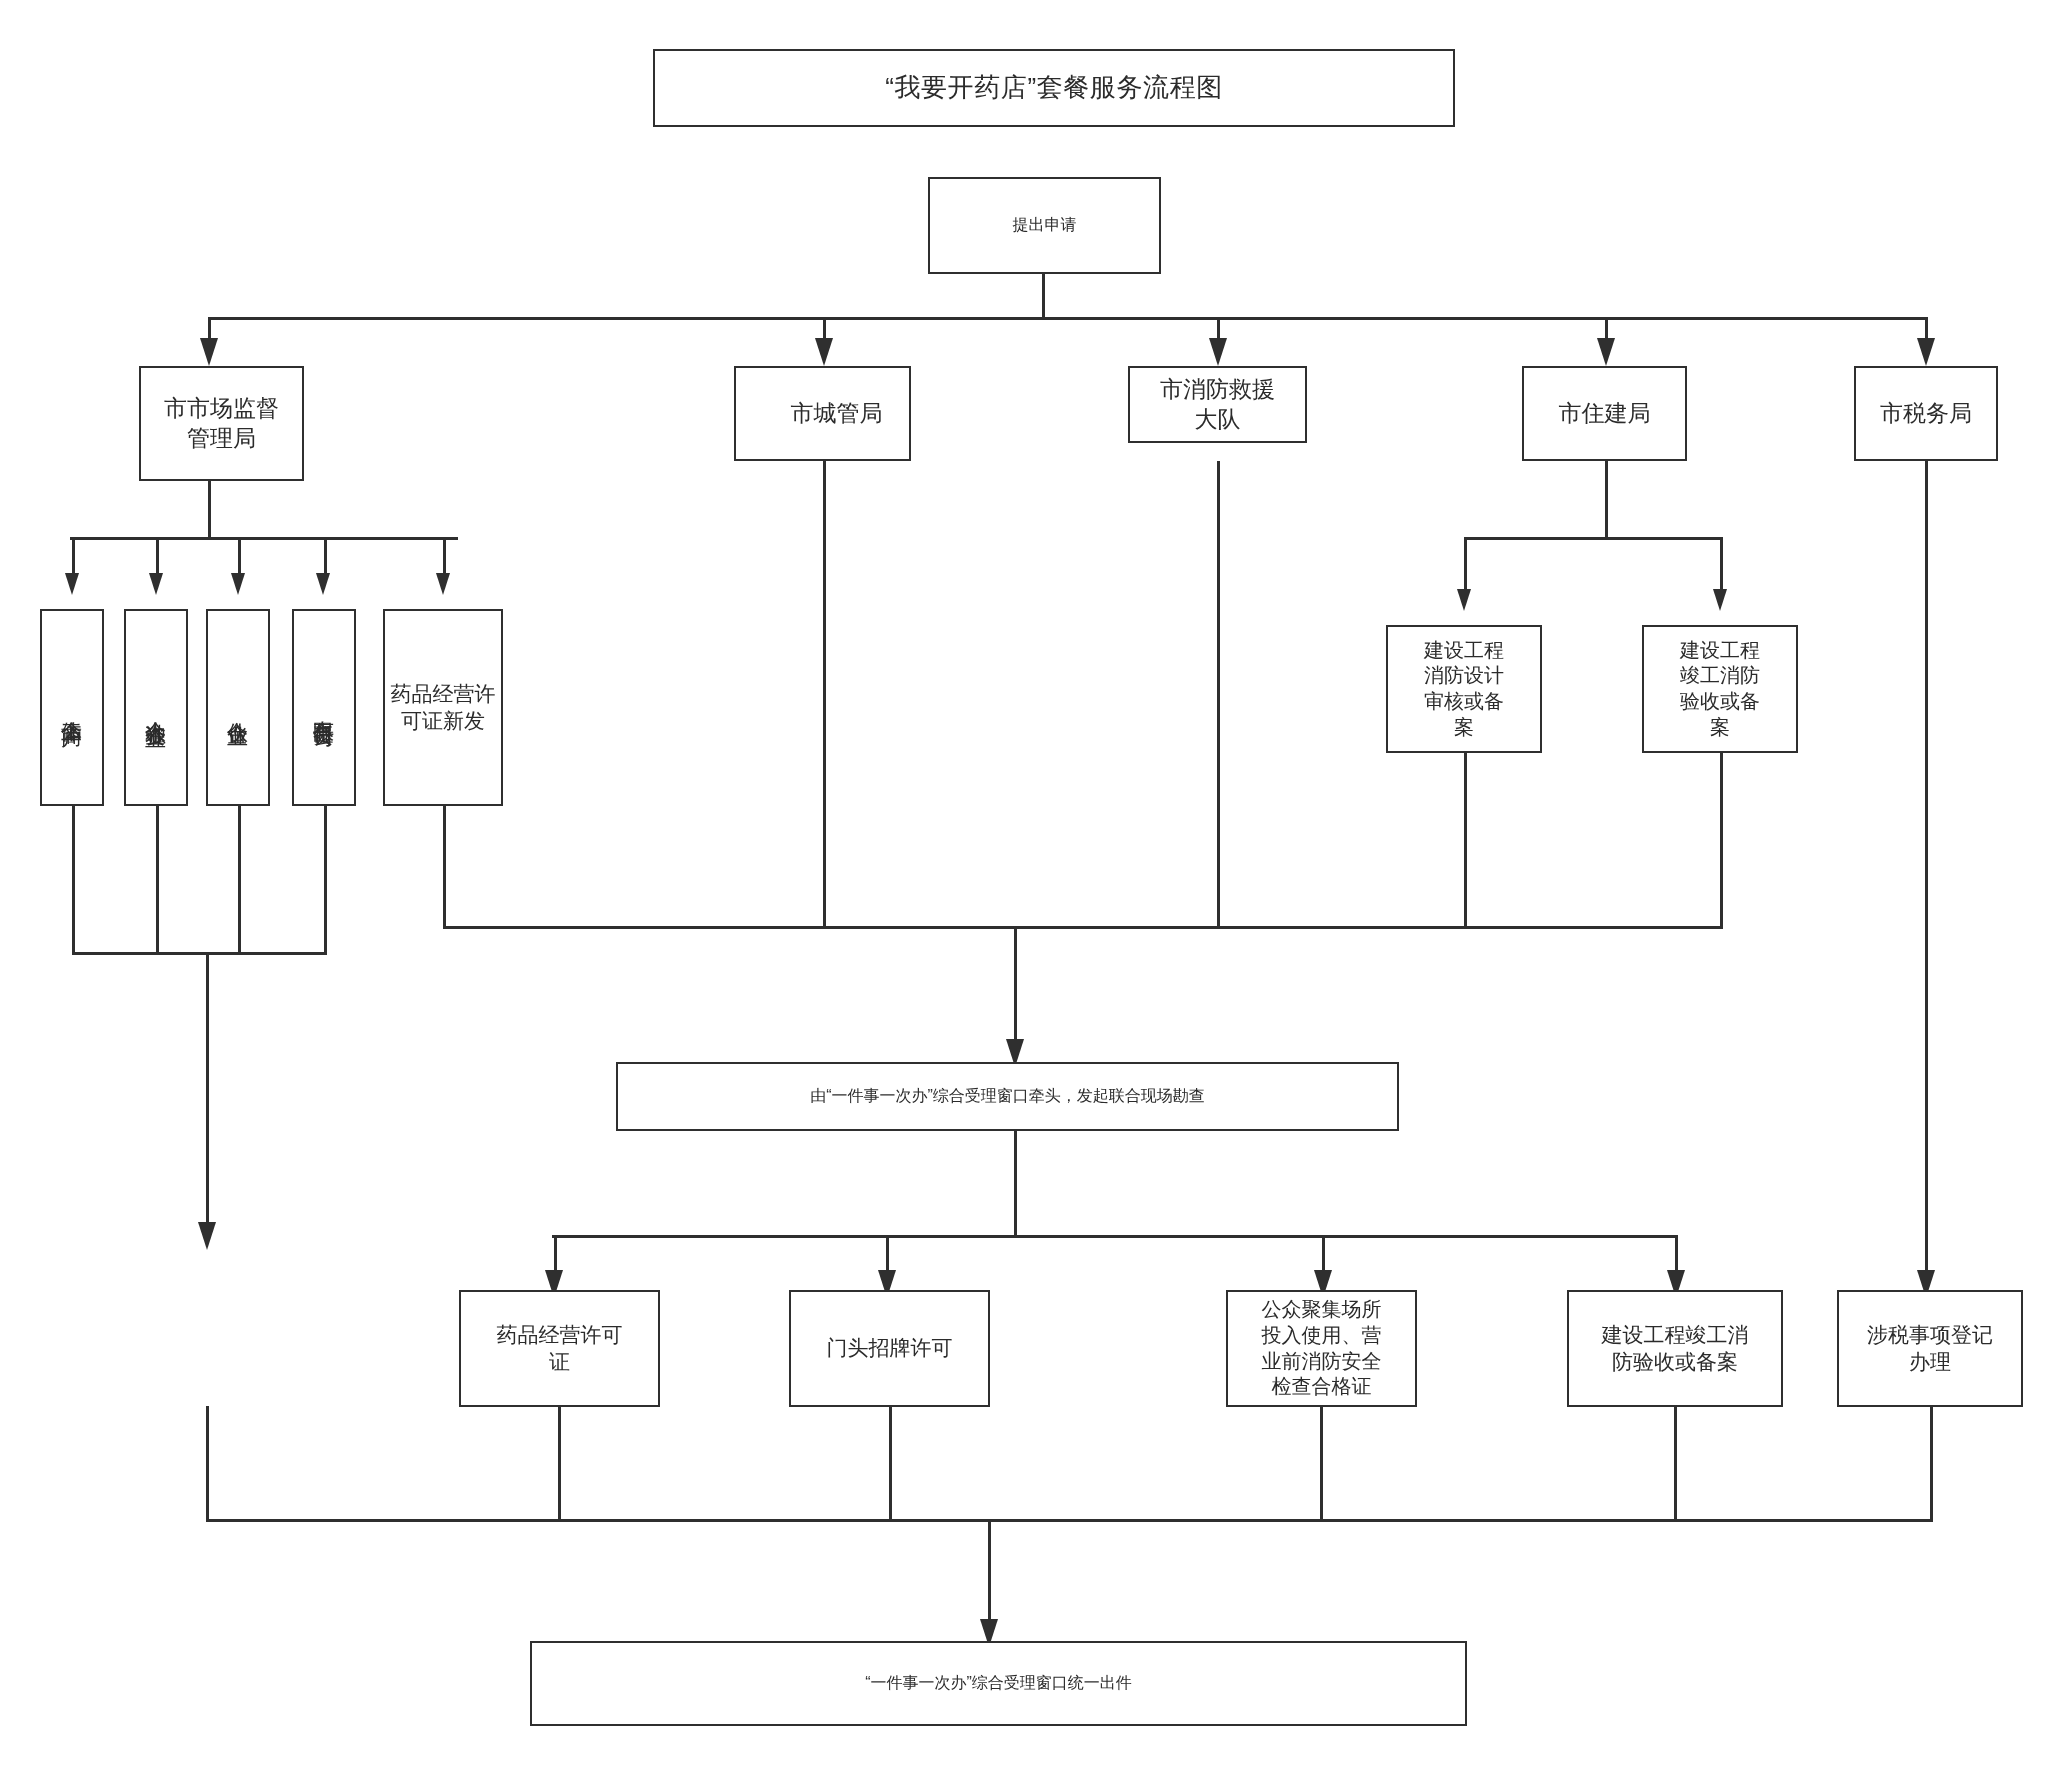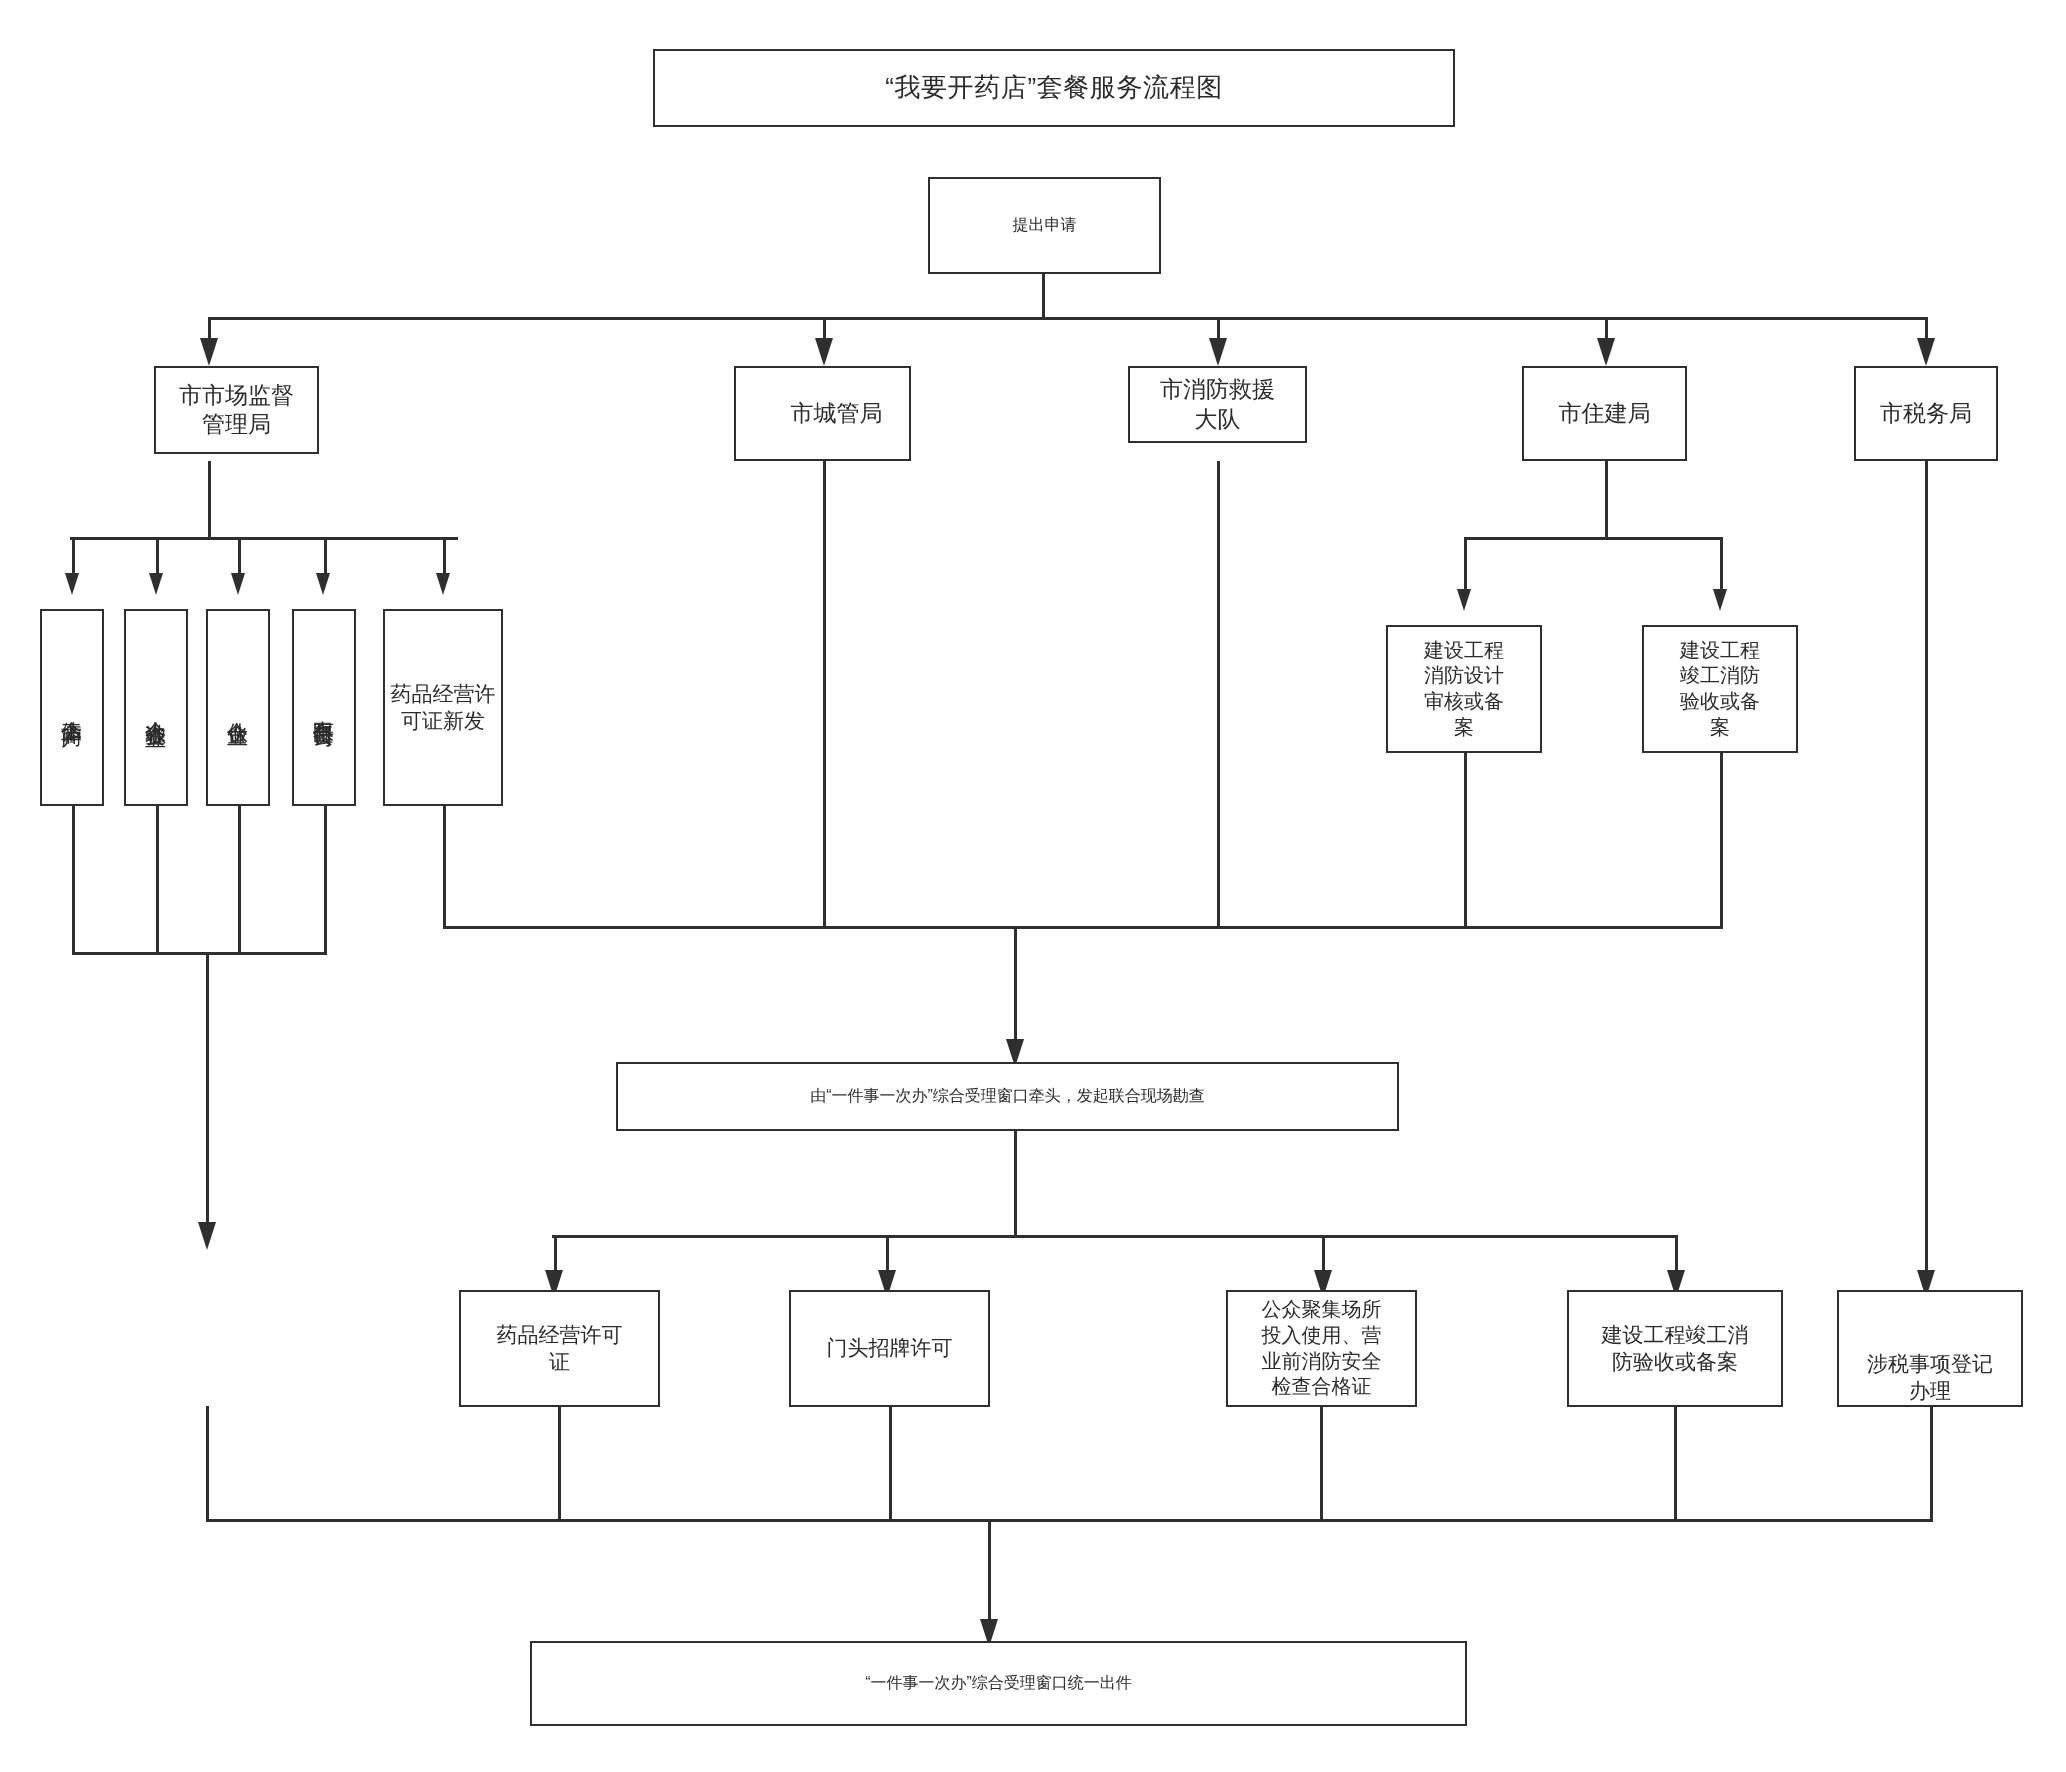--- a/index.html
+++ b/index.html
@@ -92,21 +92,21 @@
 
   <div class="vline" style="left:1217px; top:317px; height:27px;"></div>
   <div class="arrow" style="left:1209px; top:338px;"></div>
 
   <div class="vline" style="left:1605px; top:317px; height:27px;"></div>
   <div class="arrow" style="left:1597px; top:338px;"></div>
 
   <div class="vline" style="left:1925px; top:317px; height:27px;"></div>
   <div class="arrow" style="left:1917px; top:338px;"></div>
 
-  <div class="box fs-md" style="left:154px; top:366px; width:165px; height:88px;">
+  <div class="box fs-md" style="left:139px; top:366px; width:165px; height:115px;">
     <span class="txt">市市场监督
 管理局</span>
   </div>
 
   <div class="box fs-md" style="left:734px; top:366px; width:177px; height:95px;padding-left:28px;">
     <span class="txt">市城管局</span>
   </div>
 
   <div class="box fs-md" style="left:1128px; top:366px; width:179px; height:77px;">
     <span class="txt">市消防救援
@@ -241,21 +241,21 @@
 投入使用、营
 业前消防安全
 检查合格证</span>
   </div>
 
   <div class="box fs-sm" style="left:1567px; top:1290px; width:216px; height:117px;">
     <span class="txt">建设工程竣工消
 防验收或备案</span>
   </div>
 
-  <div class="box fs-sm" style="left:1837px; top:1290px; width:186px; height:117px;align-items:flex-end;">
+  <div class="box fs-sm" style="left:1837px; top:1290px; width:186px; height:117px;">
     <span class="txt">涉税事项登记
 办理</span>
   </div>
 
   <div class="vline thin" style="left:206px; top:1406px; height:115px;"></div>
   <div class="vline thin" style="left:558px; top:1406px; height:115px;"></div>
   <div class="vline thin" style="left:889px; top:1406px; height:115px;"></div>
   <div class="vline thin" style="left:1320px; top:1406px; height:115px;"></div>
   <div class="vline thin" style="left:1674px; top:1406px; height:115px;"></div>
   <div class="vline thin" style="left:1930px; top:1406px; height:115px;"></div>

